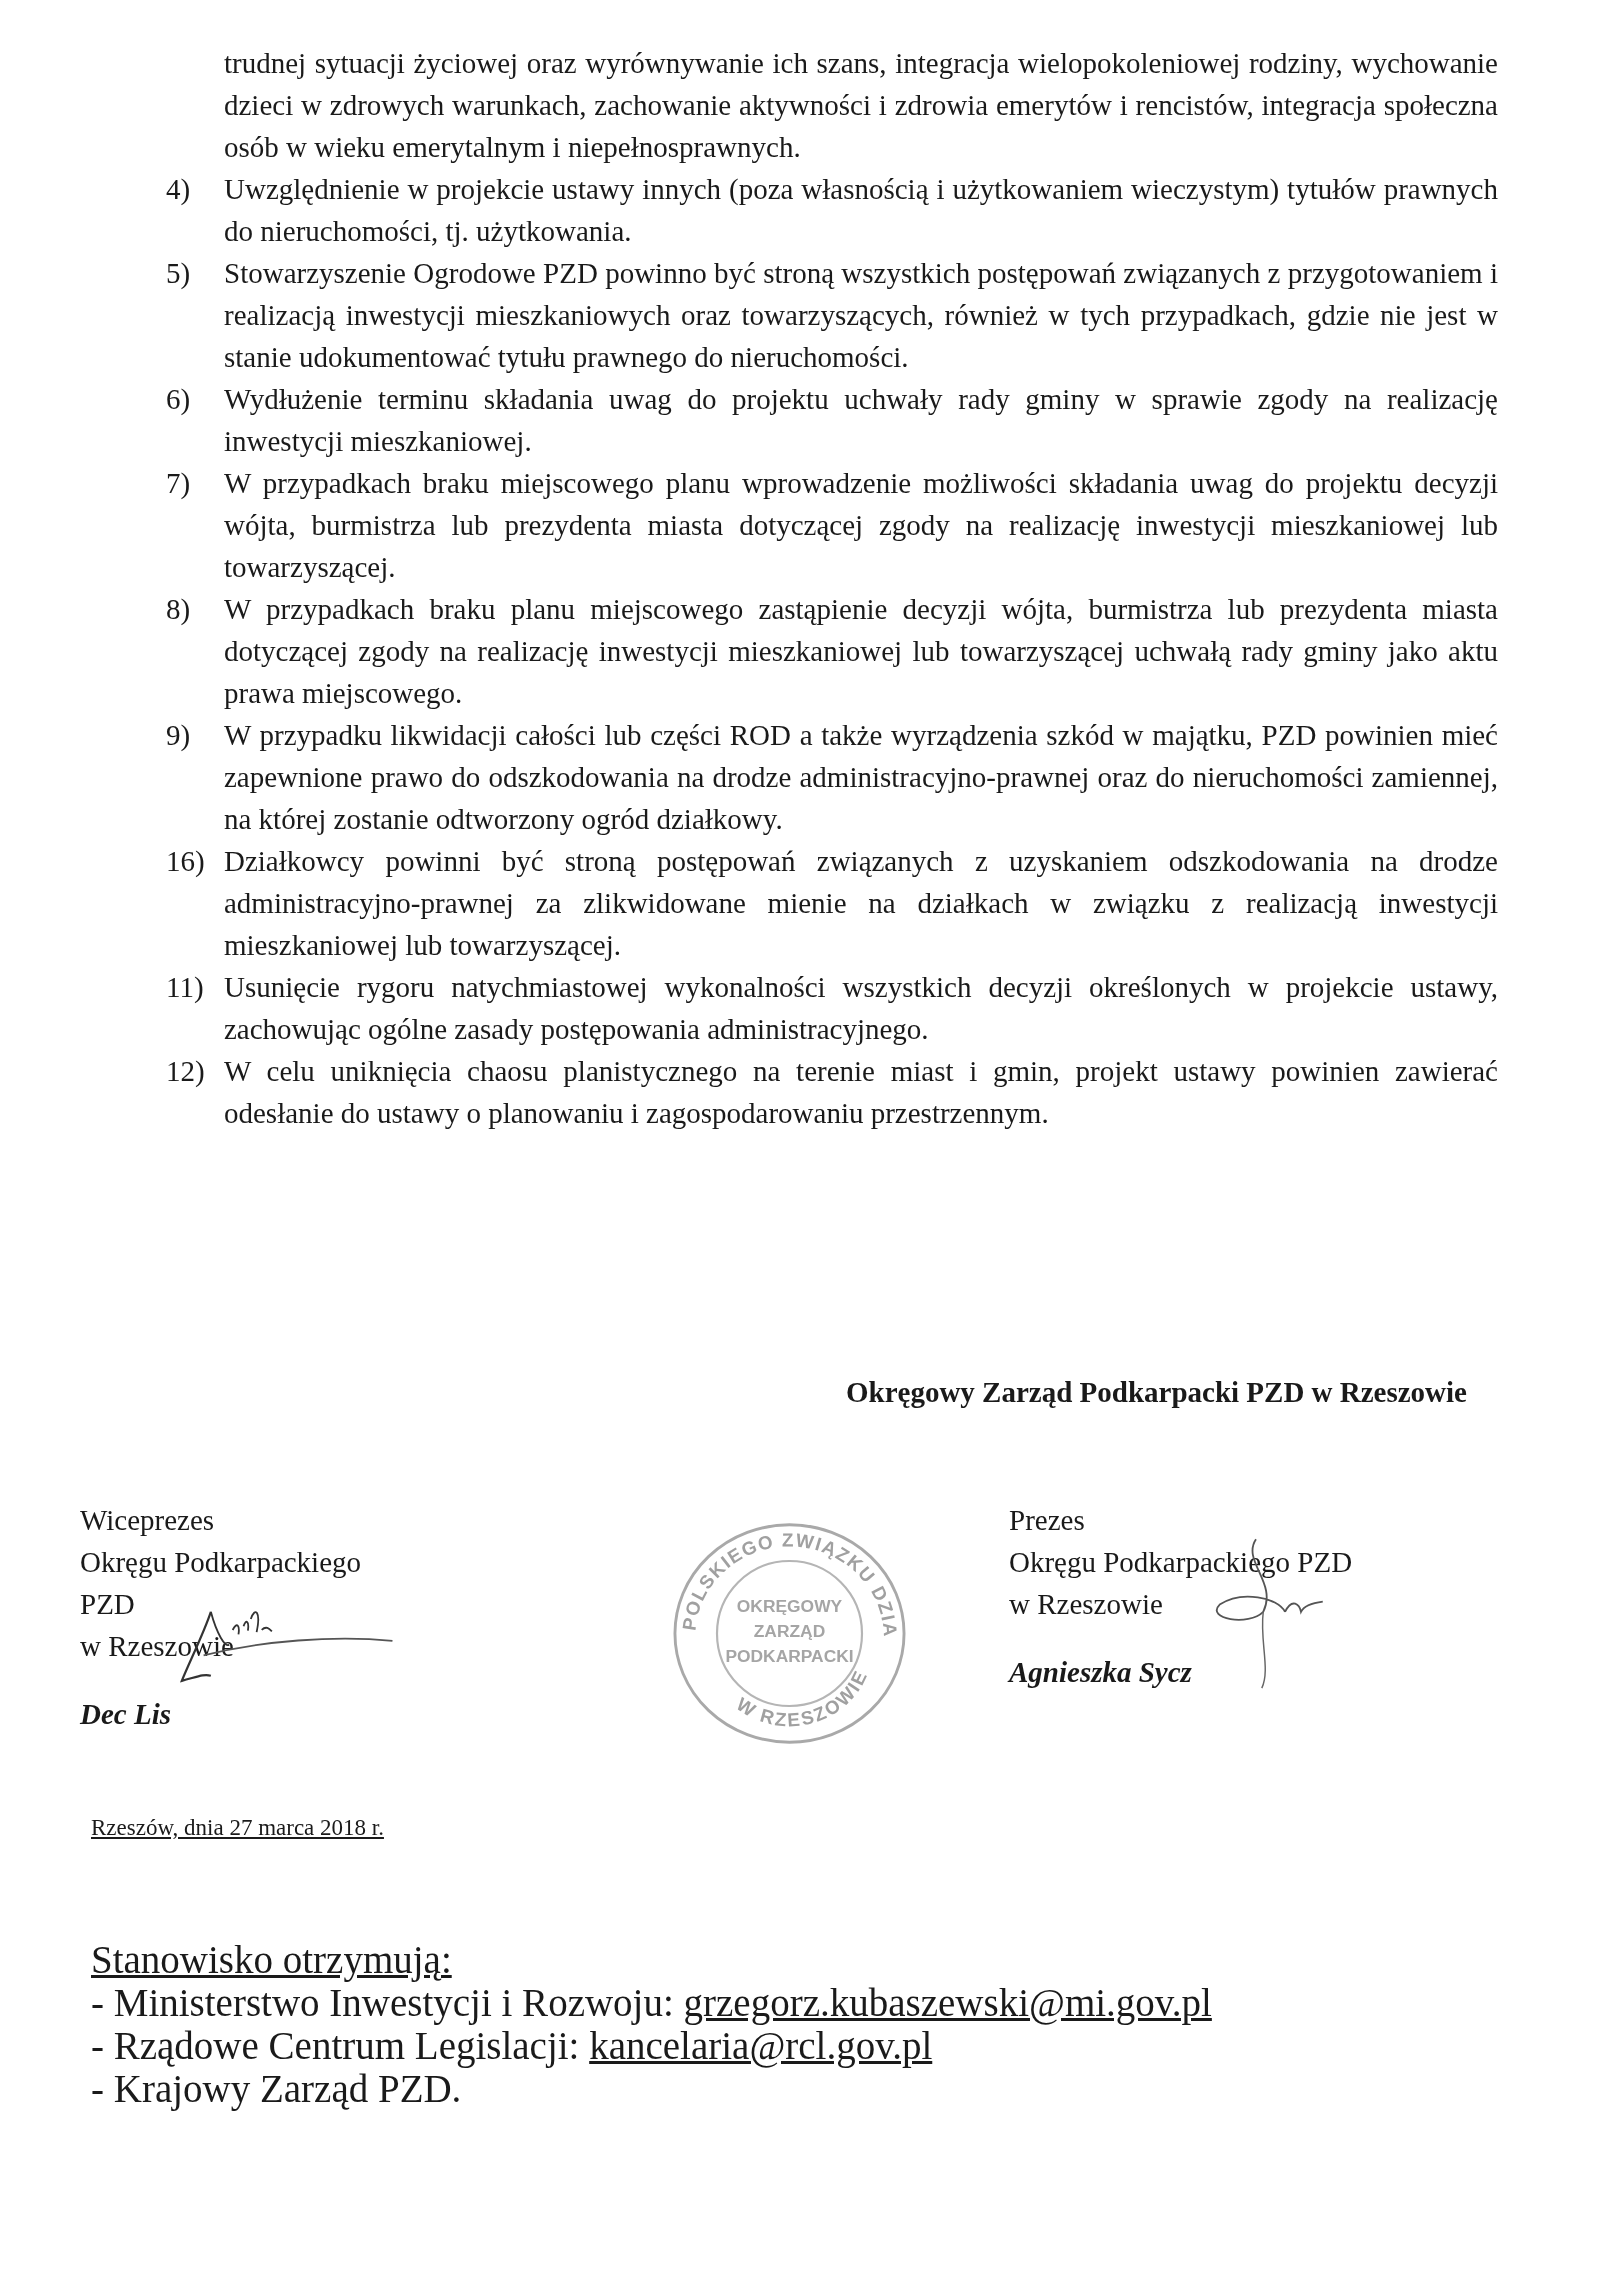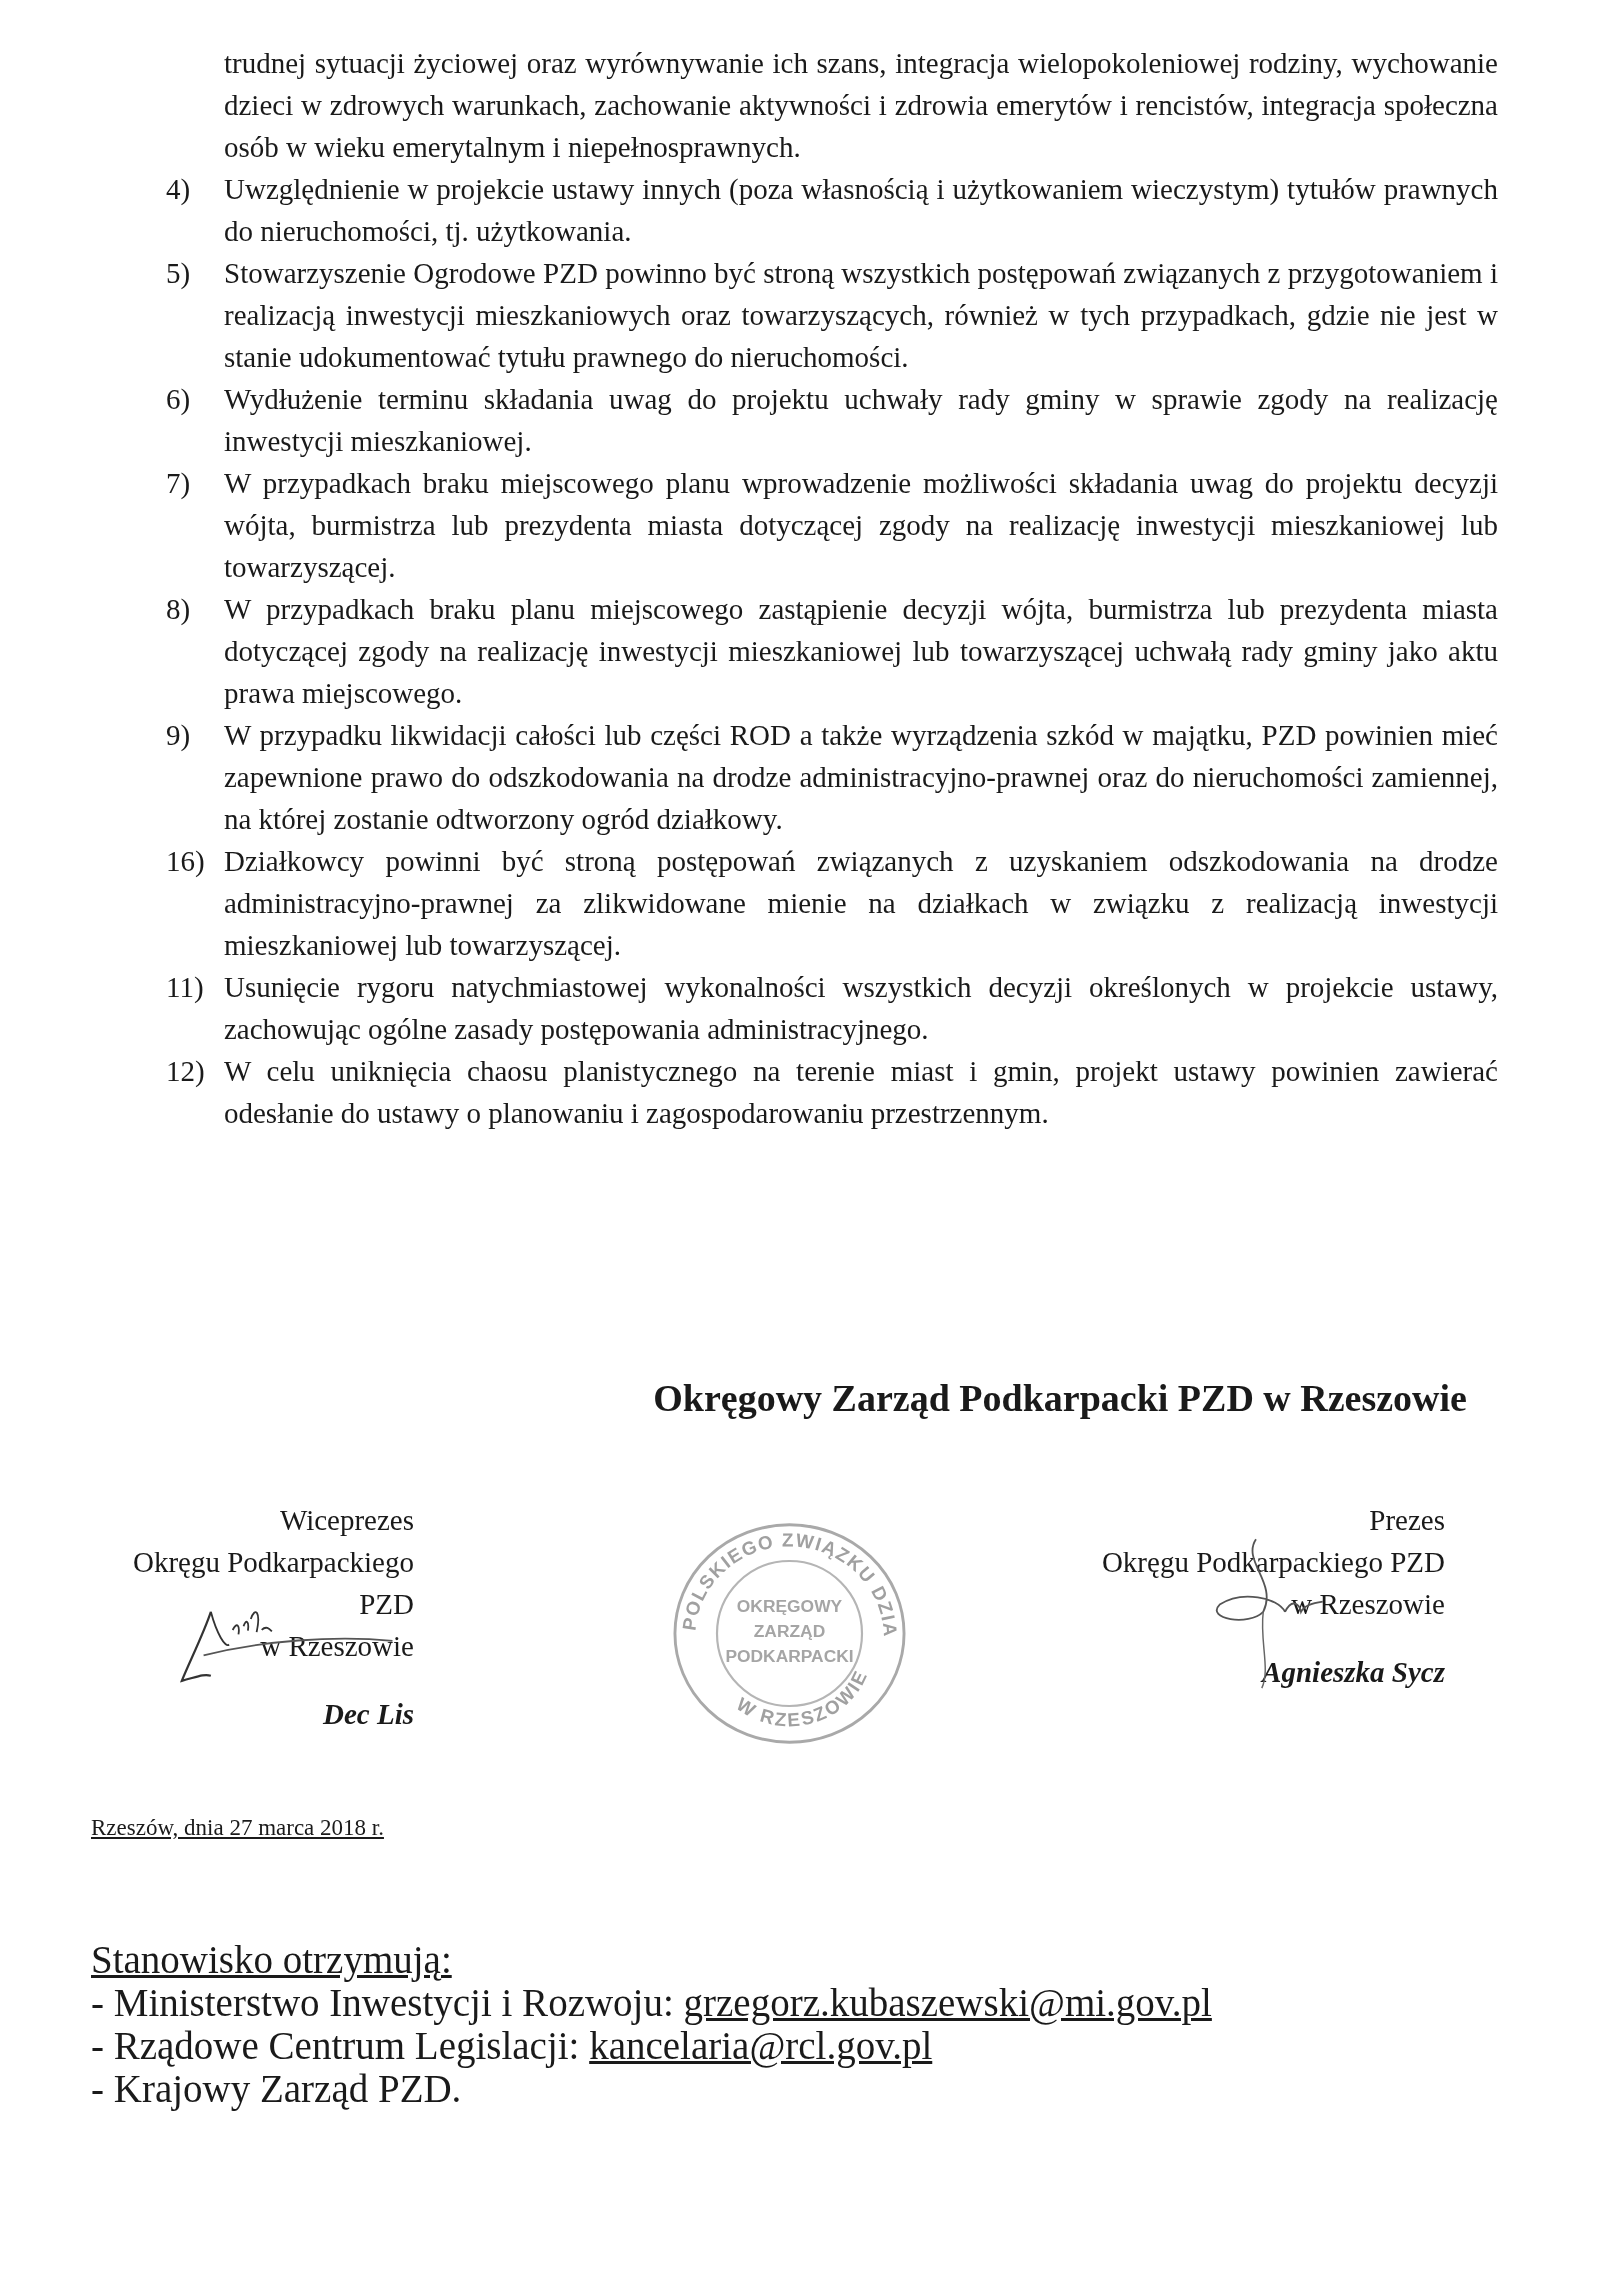--- a/index.html
+++ b/index.html
@@ -10,23 +10,23 @@
   .page { position: absolute; left: 0; top: 0; width: 1621px; height: 2295px; }
   .list {
     position: absolute; left: 138px; top: 42px; width: 1332px;
     font-size: 29px; line-height: 42px; margin-left: 28px;
   }
   .cont { padding-left: 58px; text-align: justify; text-align-last: left; }
   .item { position: relative; padding-left: 58px; text-align: justify; text-align-last: left; }
   .item .num { position: absolute; left: 0; top: 0; width: 58px; }
   .org {
     position: absolute; top: 1376px; right: 154px;
-    font-size: 38px; font-weight: bold;
+    font-size: 29px; font-weight: bold;
   }
-  .sig { position: absolute; font-size: 29px; line-height: 42px; text-align: right; }
+  .sig { position: absolute; font-size: 29px; line-height: 42px; text-align: left; }
   .sig-left { left: 80px; top: 1499px; width: 334px; }
   .sig-right { left: 1009px; top: 1499px; width: 436px; }
   .sig-name { font-style: italic; font-weight: bold; margin-top: 26px; }
   .signature-mark { position: absolute; }
   .stamp { position: absolute; left: 659px; top: 1510px; width: 261px; height: 247px; }
   .date { position: absolute; left: 91px; top: 1815px; font-size: 23px; text-decoration: underline; }
   .recipients { position: absolute; left: 91px; top: 1938px; font-size: 39px; line-height: 43px; }
   .recipients .title { text-decoration: underline; }
   .email { text-decoration: underline; }
 </style>

